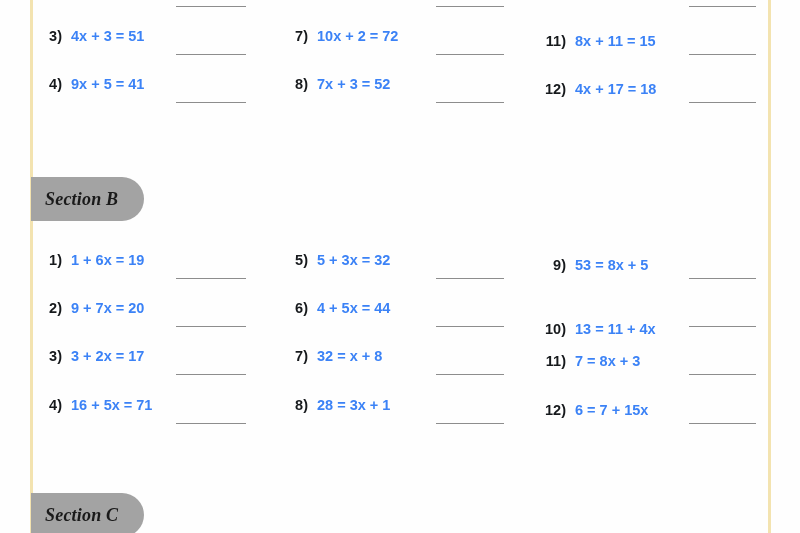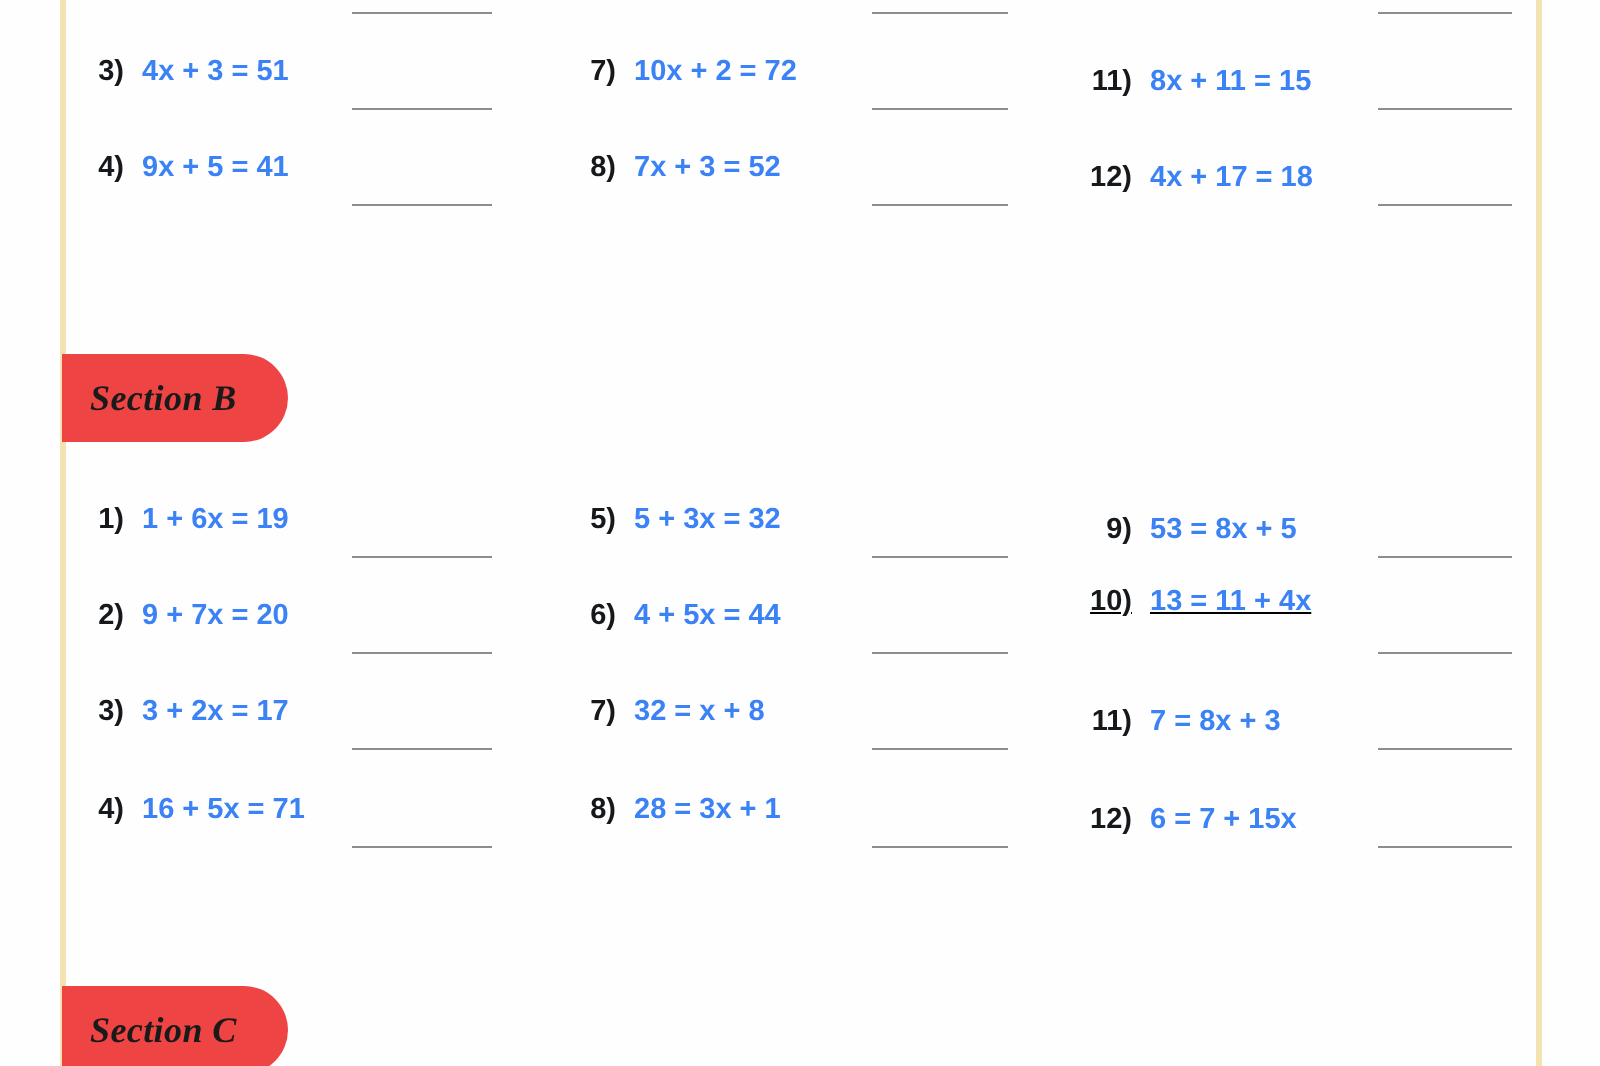--- a/index.html
+++ b/index.html
@@ -29,21 +29,21 @@
   }
   .frame-rule.left  { left: 30px; }
   .frame-rule.right { left: 768px; }
 
   
   .section-badge {
     position: absolute;
     left: 31px;
     height: 44px;
     min-width: 102px;
-    background: #ef4444;
+    background: #a3a3a3;
     border-top-right-radius: 22px;
     border-bottom-right-radius: 22px;
     display: flex;
     align-items: center;
     box-sizing: border-box;
     padding: 0 26px 0 14px;
   }
   .section-badge .section-label {
     font-family: "Liberation Serif", serif;
     font-weight: bold;
@@ -195,21 +195,21 @@
     <span class="eq">28 = 3x + 1</span>
   </div>
   <div class="answer-line ans-col2" style="top:423px;"></div>
 
   <div class="problem col3" style="top:252px;">
     <span class="num">9)</span>
     <span class="eq">53 = 8x + 5</span>
   </div>
   <div class="answer-line ans-col3" style="top:278px;"></div>
 
-  <div class="problem col3" style="top:288px;text-decoration:underline;">
+  <div class="problem col3" style="top:316px;">
     <span class="num">10)</span>
     <span class="eq">13 = 11 + 4x</span>
   </div>
   <div class="answer-line ans-col3" style="top:326px;"></div>
 
   <div class="problem col3" style="top:348px;">
     <span class="num">11)</span>
     <span class="eq">7 = 8x + 3</span>
   </div>
   <div class="answer-line ans-col3" style="top:374px;"></div>

